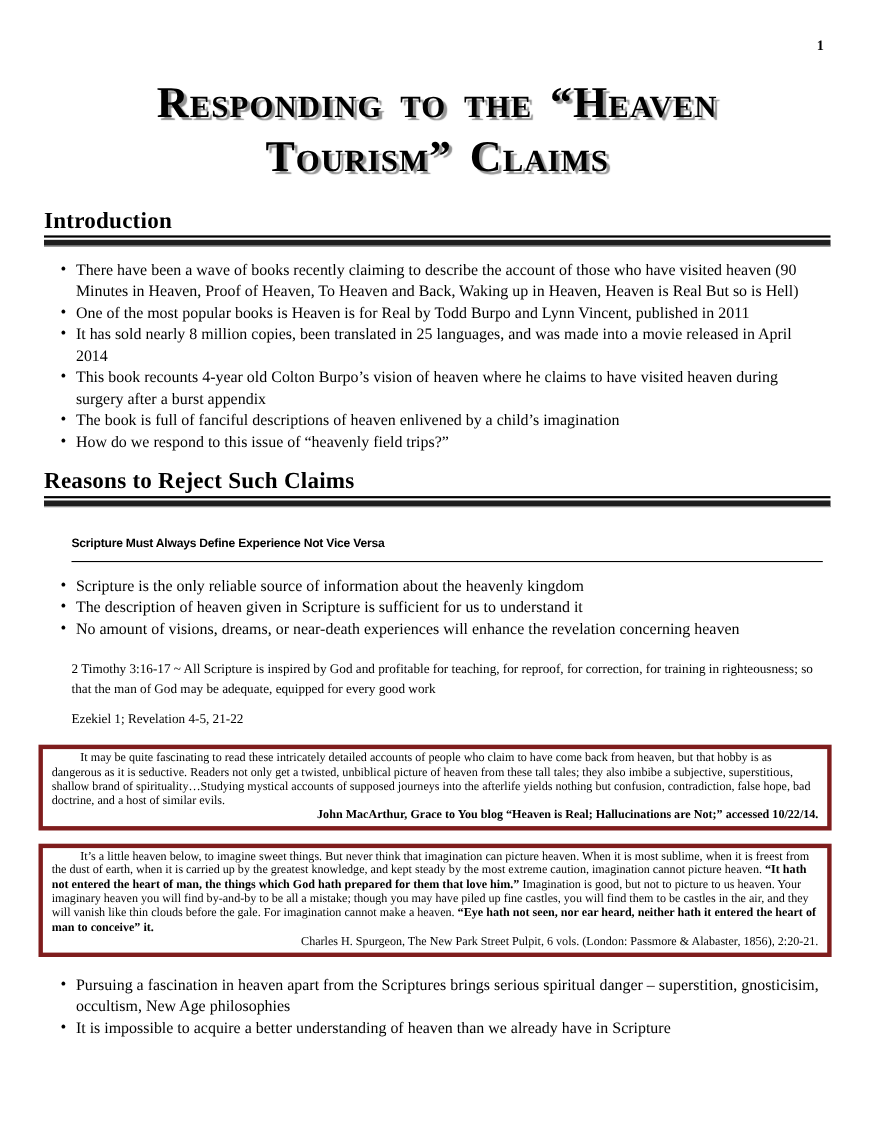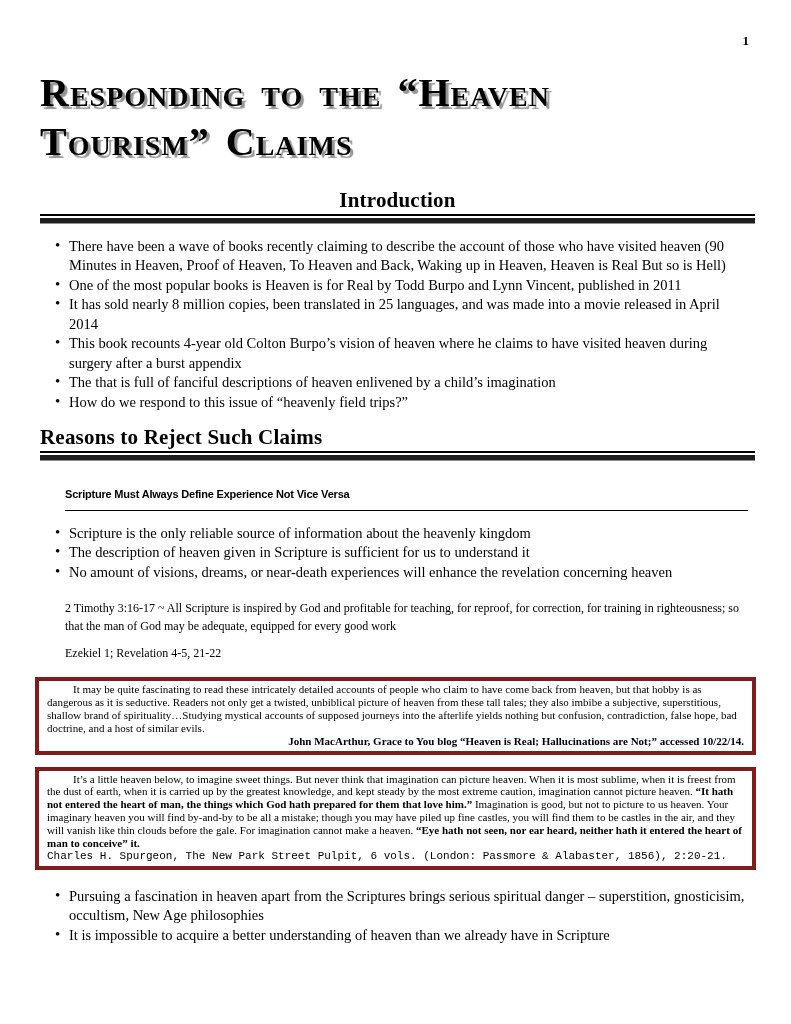--- a/index.html
+++ b/index.html
@@ -19,38 +19,39 @@
   .page-number {
     text-align: right;
     font-weight: bold;
     font-size: 13px;
     line-height: 14px;
     padding-right: 6px;
   }
 
   .doc-title {
     margin: 20px 0 0 0;
+    text-align: center;
     font-variant: small-caps;
     font-weight: bold;
     font-size: 40px;
     line-height: 49px;
     letter-spacing: 1px;
     word-spacing: 5px;
     text-shadow: 3px 3px 1px #949494;
   }
   .title-line { display: block; }
 
   .section-heading {
     margin: 0;
     font-size: 21px;
     font-weight: bold;
     line-height: 24px;
     letter-spacing: 0.2px;
   }
-  .h-intro { margin-top: 22px; text-align: center; }
+  .h-intro { margin-top: 22px; }
   .h-reasons { margin-top: 13px; }
 
   .heading-rule {
     margin-top: 2px;
     border-top: 2.5px solid #000000;
   }
   .heading-rule::after {
     content: "";
     display: block;
     height: 4.5px;
@@ -102,21 +103,21 @@
     padding: 2px 8px 3px 8px;
     font-size: 11px;
     line-height: 12.9px;
   }
   .quote-box.second { margin-top: 12px; }
   .quote-body { margin: 0; text-indent: 26px; }
   .quote-body .b { font-weight: bold; }
   .quote-attr { margin: 0; font-weight: normal; }
   .quote-attr.bold { font-weight: bold; }
   .quote-attr.right { text-align: right; }
-  .quote-attr.center { text-align: left; font-family: Liberation Mono, monospace; }
+  .quote-attr.center { text-align: right; }
 
   ul.bullets.closing { margin-top: 17px; }
 </style>
 </head>
 <body>
 
 <div class="page">
 
   <div class="page-number">1</div>
 
@@ -131,21 +132,21 @@
     <ul class="bullets">
 
         <li>There have been a wave of books recently claiming to describe the account of those who have visited heaven (90 Minutes in Heaven, Proof of Heaven, To Heaven and Back, Waking up in Heaven, Heaven is Real But so is Hell)</li>
 
         <li>One of the most popular books is Heaven is for Real by Todd Burpo and Lynn Vincent, published in 2011</li>
 
         <li>It has sold nearly 8 million copies, been translated in 25 languages, and was made into a movie released in April 2014</li>
 
         <li>This book recounts 4-year old Colton Burpo’s vision of heaven where he claims to have visited heaven during surgery after a burst appendix</li>
 
-        <li>The that is full of fanciful descriptions of heaven enlivened by a child’s imagination</li>
+        <li>The book is full of fanciful descriptions of heaven enlivened by a child’s imagination</li>
 
         <li>How do we respond to this issue of “heavenly field trips?”</li>
       </ul>
   </div>
 
   <div class="section">
     <h2 class="section-heading h-reasons">Reasons to Reject Such Claims</h2>
     <div class="heading-rule"></div>
 
     <h3 class="subheading">Scripture Must Always Define Experience Not Vice Versa</h3>

